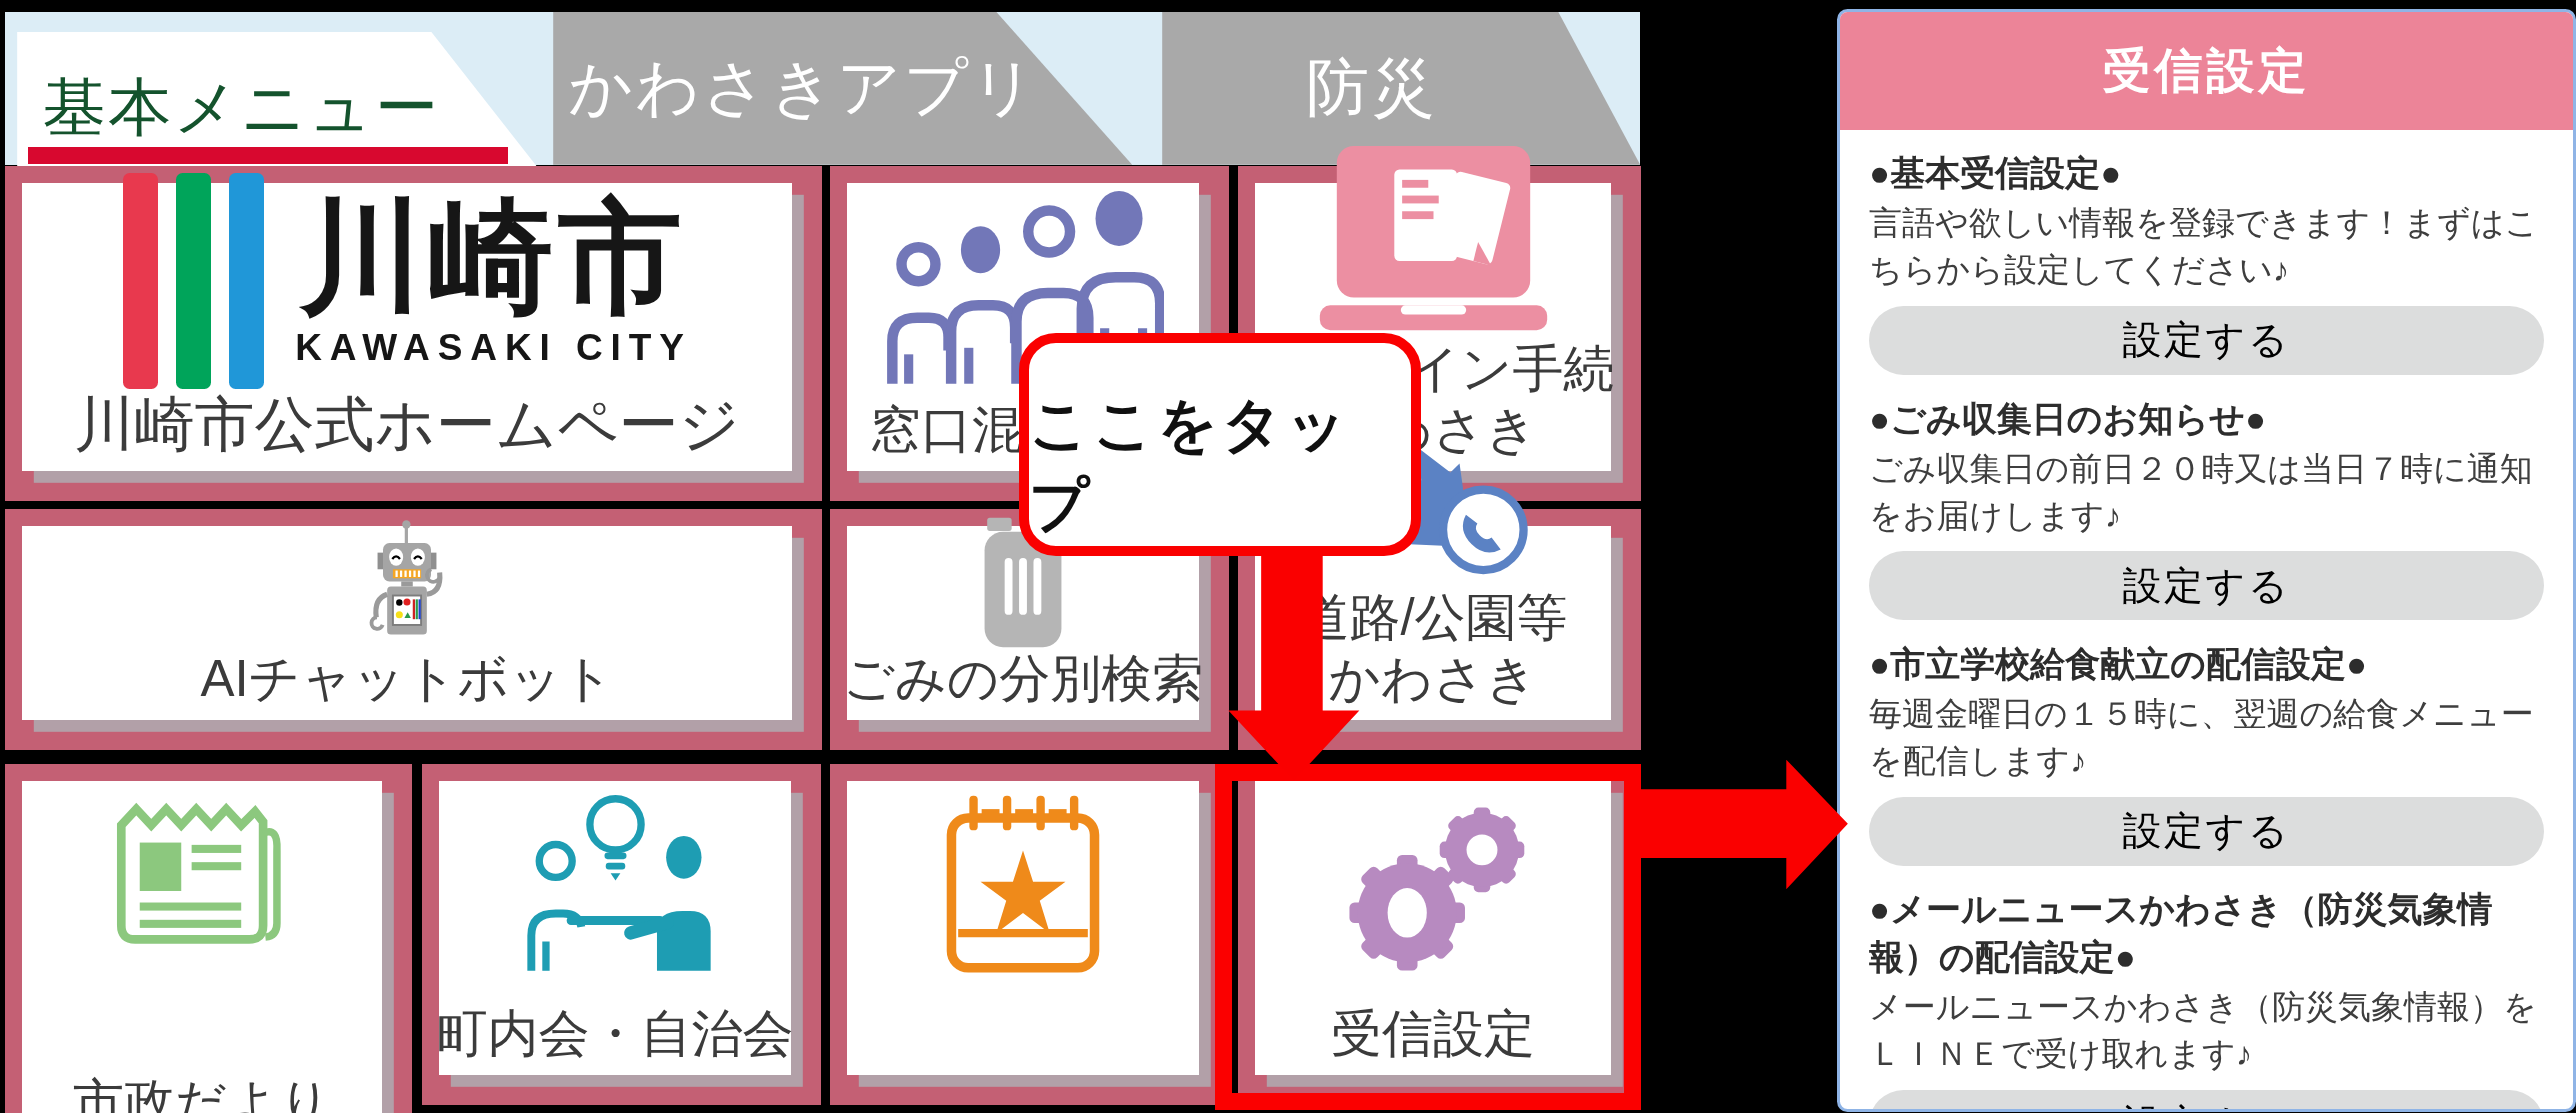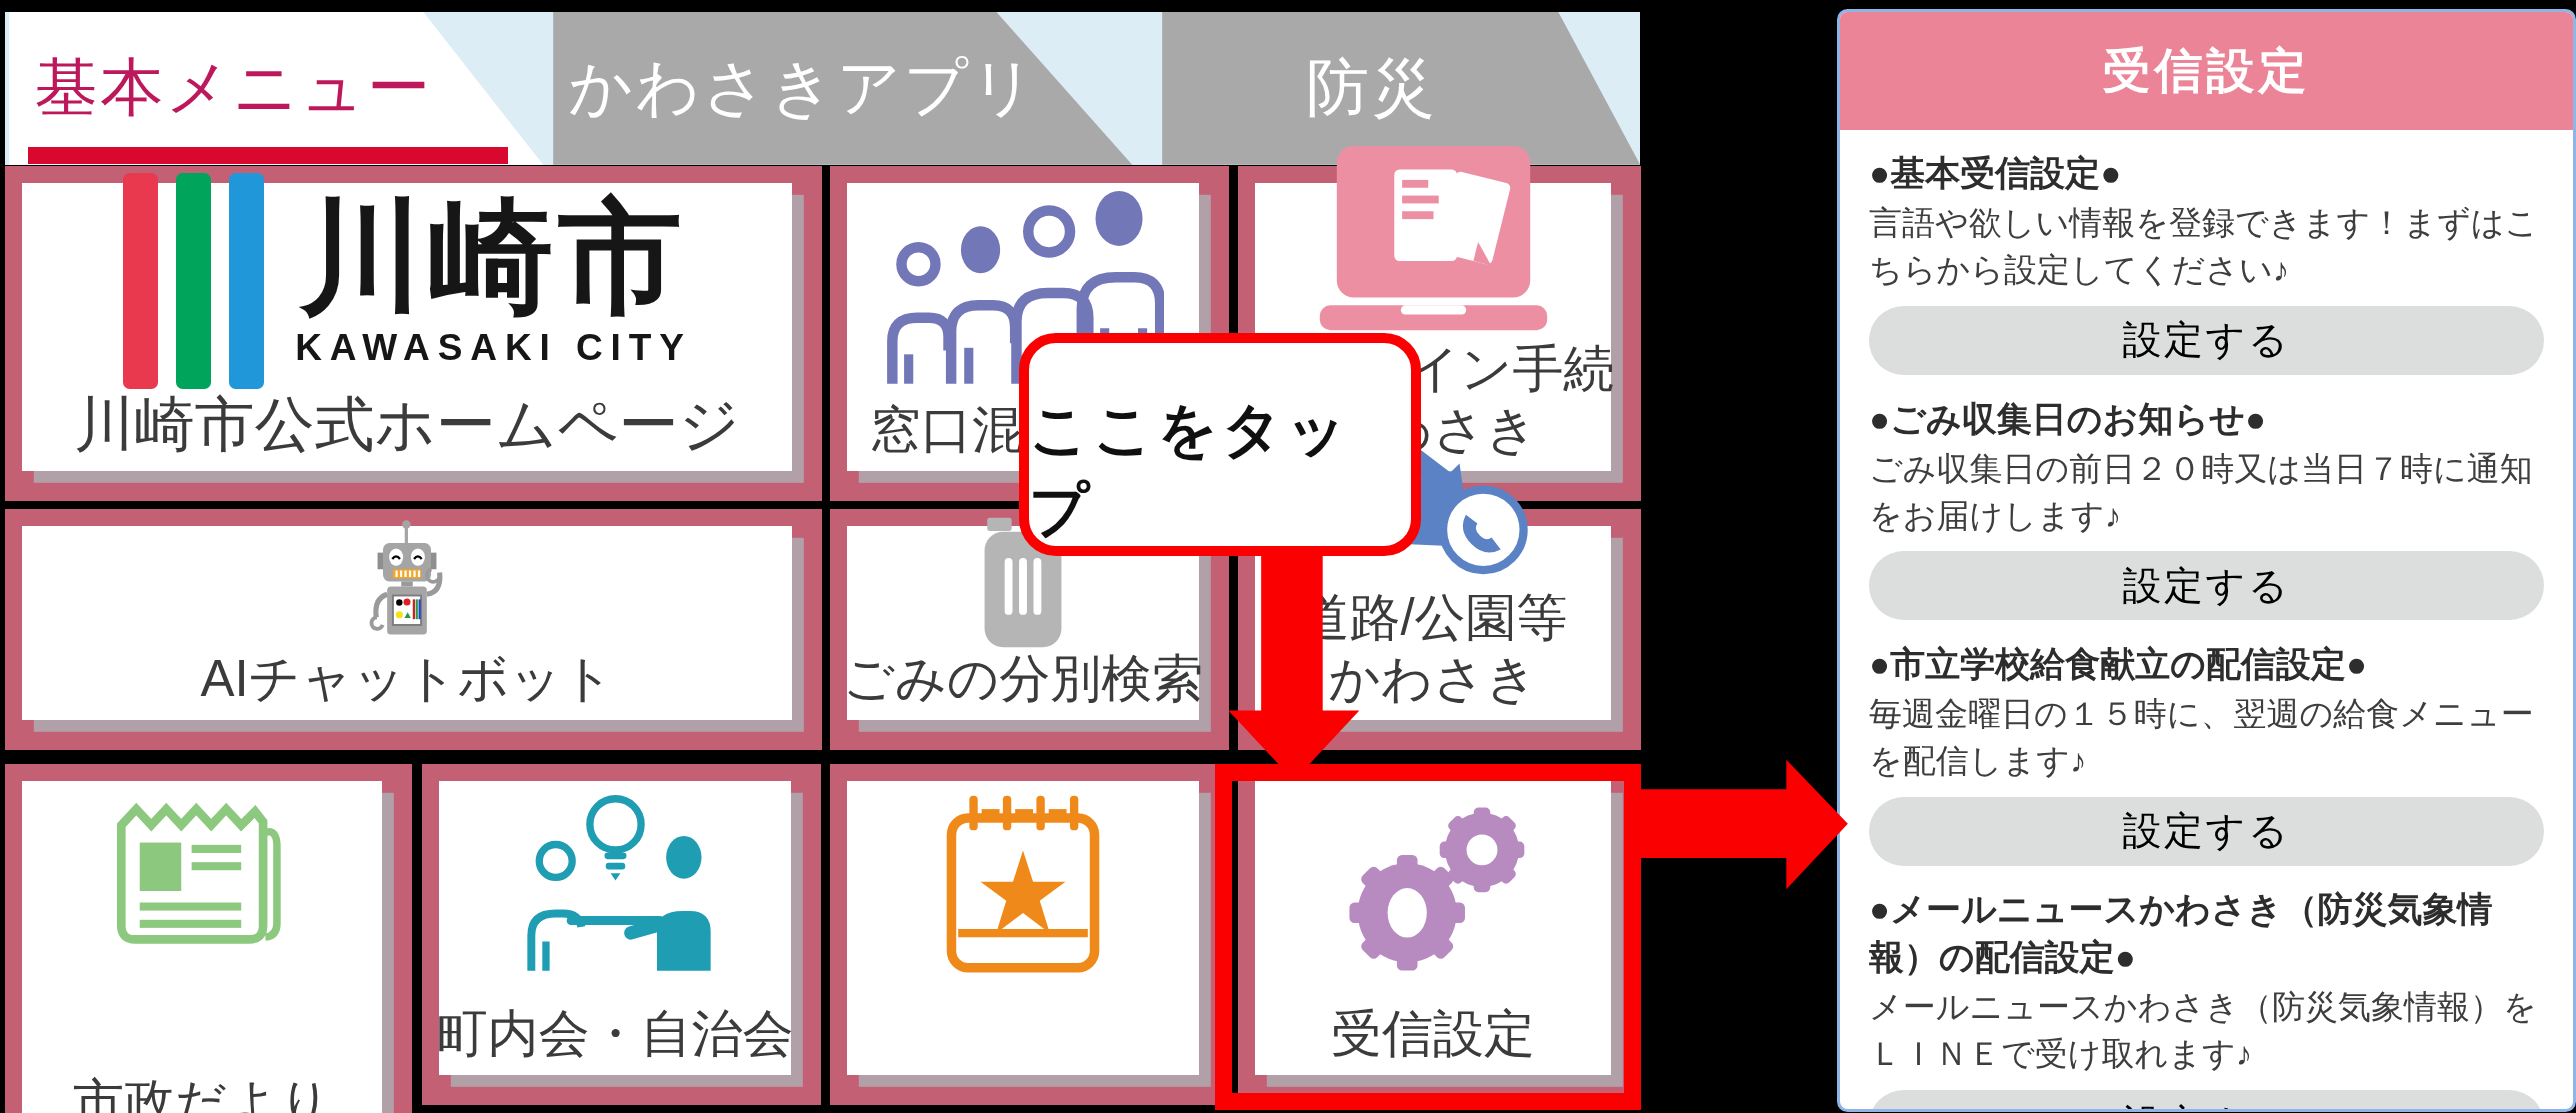--- a/index.html
+++ b/index.html
@@ -4,22 +4,22 @@
 <style>
   html,body{margin:0;padding:0;background:#000;}
   body{width:2576px;height:1114px;position:relative;overflow:hidden;
        font-family:"Liberation Sans","DejaVu Sans",sans-serif;}
   .stage{position:absolute;left:0;top:0;width:2576px;height:1114px;background:#000;}
 
   
   .tabbar{position:absolute;left:5.2px;top:11.8px;width:1635px;height:153px;background:#dcedf6;}
   .tab{position:absolute;top:0;height:100%;display:flex;align-items:center;justify-content:center;
        font-size:63px;letter-spacing:2.6px;box-sizing:border-box;}
-  .tab-basic{left:4px;width:534px;background:#ffffff;color:#be185d;
-       clip-path:polygon(0 0,414px 0,534px 100%,0 100%);padding-right:85px;}
+  .tab-basic{left:12px;width:534px;background:#ffffff;color:#14532d;
+       clip-path:polygon(0 0,414px 0,534px 100%,0 100%);padding-right:85px;margin-top:20px;}
   .tab-underline{position:absolute;left:23px;top:135px;width:480px;height:17px;background:#d8082f;}
   .tab-app{left:548px;width:579px;background:#a9a9a9;color:#ffffff;
        clip-path:polygon(0 0,443px 0,579px 100%,0 100%);padding-right:79px;}
   .tab-bosai{left:1157px;width:478px;background:#a9a9a9;color:#ffffff;
        clip-path:polygon(0 0,396px 0,478px 100%,0 100%);padding-right:59px;text-align:right;}
 
   
   .tile{position:absolute;background:#c46074;}
   .card{position:absolute;left:17px;top:17px;right:30px;bottom:30px;background:#fff;
         box-shadow:11.8px 11.8px 0 #b2a0a8;display:flex;flex-direction:column;
@@ -44,21 +44,21 @@
   .bar{width:35px;height:216px;border-radius:6.5px;}
   .bar-red{background:#e8394e;}.bar-green{background:#00a45a;}.bar-blue{background:#2097d8;}
   .logo-txt{display:flex;flex-direction:column;align-items:center;}
   .logo-jp{font-size:124px;font-weight:600;color:#161616;line-height:1.05;letter-spacing:5.2px;}
   .logo-en{font-size:37px;font-weight:600;color:#161616;letter-spacing:7.9px;margin-top:5.2px;}
   .cap-big{font-size:60px;}
 
   
   .callout{position:absolute;left:1019px;top:333px;width:402px;height:223px;background:#fff;
            border:10.5px solid #fa0000;border-radius:37px;box-sizing:border-box;z-index:60;
-           display:flex;align-items:flex-start;justify-content:center;padding-top:48px;
+           display:flex;align-items:flex-end;justify-content:center;padding-top:48px;
            font-size:59px;font-weight:bold;color:#101010;letter-spacing:3.9px;}
   .overlay{position:absolute;left:0;top:0;width:2576px;height:1114px;z-index:55;pointer-events:none;}
   .hl-rect{position:absolute;left:1215px;top:764px;width:426px;height:346px;
            border:17px solid #fb0000;box-sizing:border-box;z-index:50;}
 
   
   .panel{position:absolute;left:1837px;top:8.5px;width:739px;height:1103px;background:#fff;
          border:3.9px solid #8fb4e6;border-radius:10.5px;box-sizing:border-box;overflow:hidden;z-index:20;}
   .panel-header{height:118px;background:#ec8498;display:flex;align-items:center;justify-content:center;
          color:#fff;font-size:48px;font-weight:bold;letter-spacing:3.9px;}

